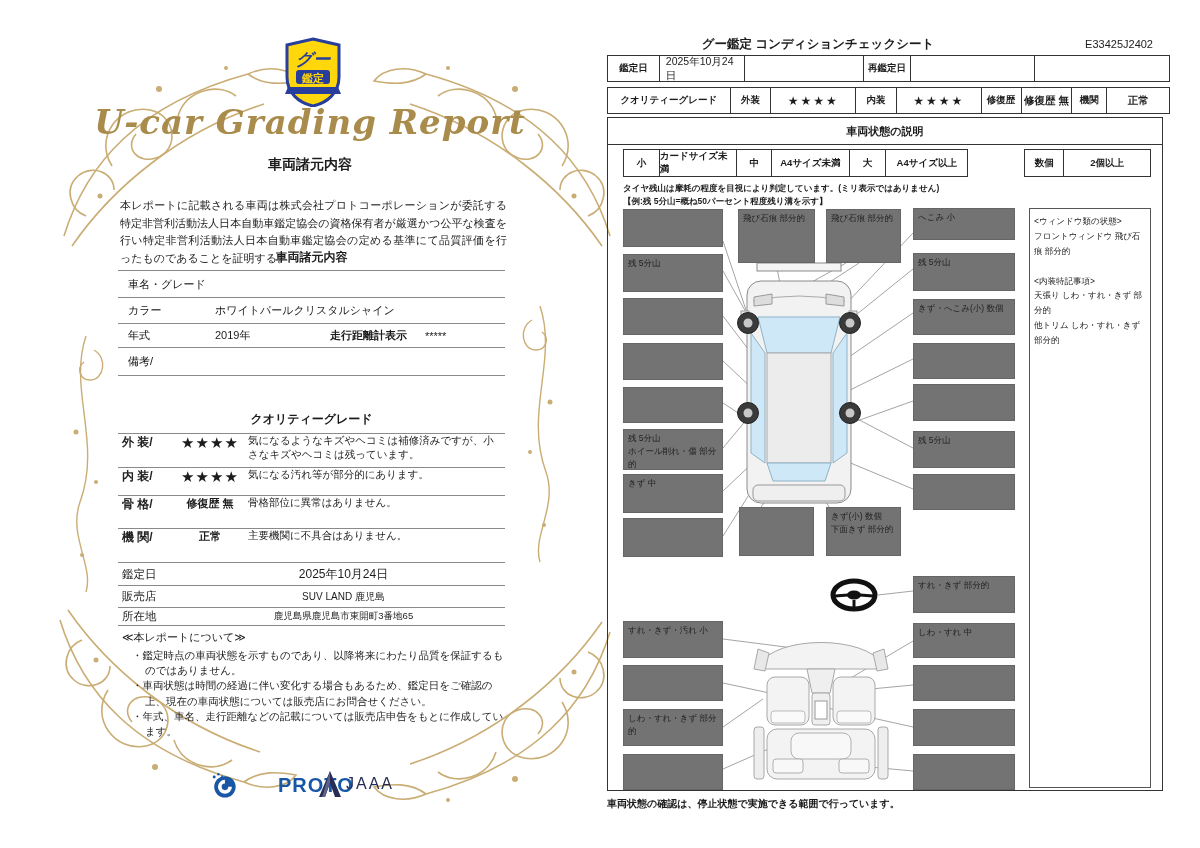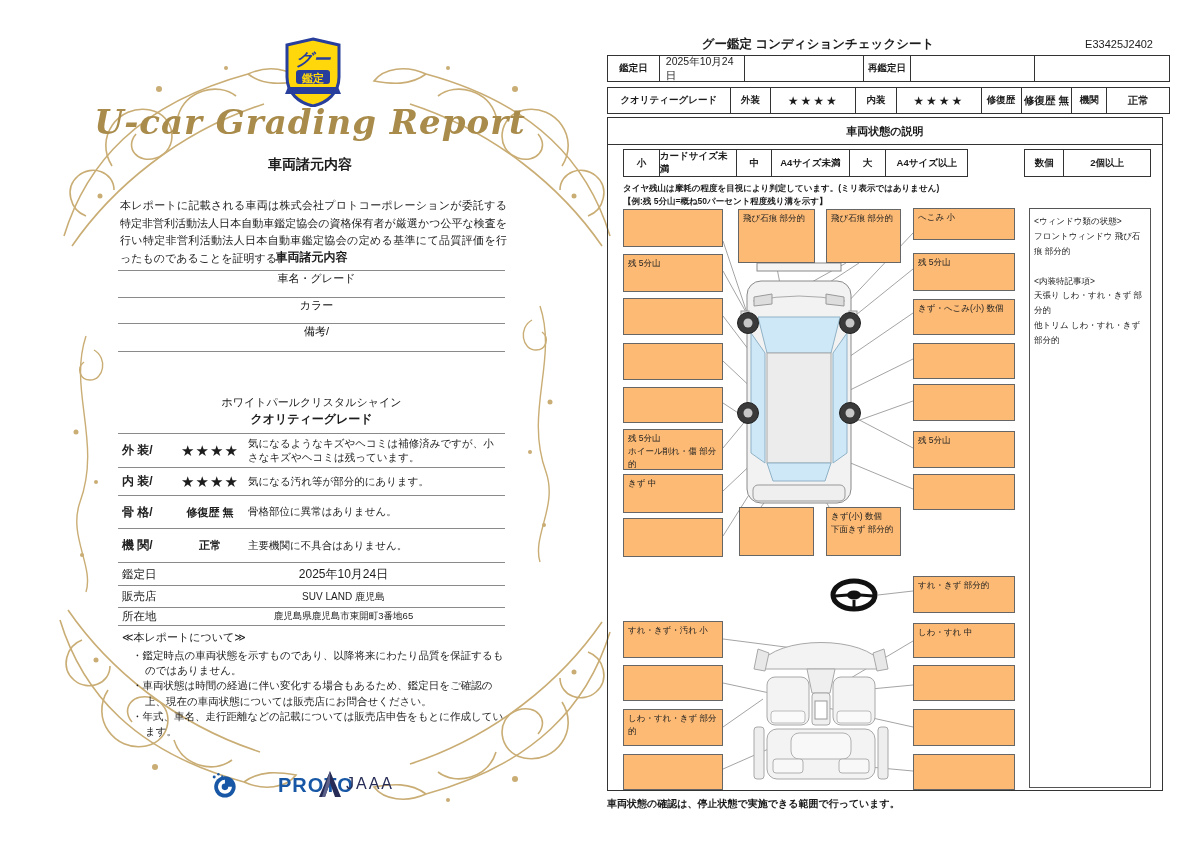--- a/index.html
+++ b/index.html
@@ -23,26 +23,26 @@
   }
   .gr-cert { position:absolute; left:10px; top:126px; width:500px; text-align:center;
     font-size:14px; font-weight:bold; }
   .gr-intro { position:absolute; left:70px; top:148px; width:387px; font-size:11px;
     line-height:1.6; text-align:justify; color:#222;margin-top:19px; }
 
   .sec-head { position:absolute; width:387px; left:68px; text-align:center;
     font-size:12px; font-weight:bold; }
   .spec { position:absolute; left:68px; top:240px; width:387px; border-top:1px solid #8a8a8a; }
   .srow { display:flex; align-items:center; border-bottom:1px solid #8a8a8a;
-    font-size:11px;flex-direction:column; }
+    font-size:11px; }
   .srow .lab { flex:0 0 auto; padding-left:10px; color:#111; }
   .srow .val { flex:1 1 auto; }
 
   .grades { position:absolute; left:68px; top:403px; width:387px; border-top:1px solid #8a8a8a; }
-  .grow { display:flex; align-items:center; border-bottom:1px solid #8a8a8a; }
+  .grow { display:flex; border-bottom:1px solid #8a8a8a; }
   .grow .glab { flex:0 0 54px; padding-left:4px; font-size:12px; font-weight:bold; color:#222; }
   .grow .gval { flex:0 0 76px; text-align:center; font-size:12px; font-weight:bold; }
   .grow .gval.stars { font-size:15px; letter-spacing:1px; }
   .grow .gdesc { flex:1 1 auto; font-size:10.5px; line-height:1.3; padding-right:2px; }
   .drow { display:flex; align-items:center; border-bottom:1px solid #8a8a8a; }
   .drow .dlab { flex:0 0 64px; padding-left:4px; font-size:11px; }
   .drow .dval { flex:1 1 auto; text-align:center; }
 
   .about { position:absolute; left:72px; top:600px; width:390px; font-size:10.5px; line-height:1.45; }
   .about-title { margin-bottom:2px; font-size:11px; }
@@ -67,21 +67,21 @@
   .bcell.stars { font-size:12px; font-weight:bold; letter-spacing:2px; }
   .bcell.val { font-size:10.5px; }
 
   .outer-box { position:absolute; left:7px; top:87px; width:556px; height:674px; border:1px solid #333; }
   .cond-title { position:absolute; left:0; top:0; width:100%; height:27px; border-bottom:1px solid #333;
     display:flex; align-items:center; justify-content:center; font-size:11px; font-weight:bold; }
   .tire-note { position:absolute; left:15px; top:64px; width:400px; font-size:8.5px; font-weight:bold; line-height:1.55; }
 
   .diagram-svg { position:absolute; left:0; top:0; width:556px; height:674px; z-index:1; }
 
-  .lbox { position:absolute; border:1px solid #666; background:#fdba74; z-index:2;
+  .lbox { position:absolute; border:1px solid #666; background:#737373; z-index:2;
     font-size:8.5px; line-height:1.55; padding:2px 4px; white-space:pre-line; color:#222; }
 
   .notes-panel { position:absolute; left:421px; top:90px; width:122px; height:580px;
     border:1px solid #555; z-index:2; background:#fff; padding:5px 4px; font-size:8.5px; line-height:1.75; }
 
   .rp-footer { position:absolute; left:7px; top:767px; font-size:10px; font-weight:bold; }
 </style>
 </head>
 <body>
 
@@ -155,20 +155,26 @@
 
     <div class="sec-head" style="top:219px">車両諸元内容</div>
 
     <div class="spec">
       <div class="srow" style="height:27px">
         <span class="lab" style="flex-basis:97px">車名・グレード</span>
       </div>
       <div class="srow" style="height:26px">
         <span class="lab" style="flex-basis:97px">カラー</span>
         <span class="val">ホワイトパールクリスタルシャイン</span>
+      </div>
+      <div class="srow" style="height:24px">
+        <span class="lab" style="flex-basis:97px">年式</span>
+        <span style="flex-basis:115px">2019年</span>
+        <span style="flex-basis:95px;font-weight:bold">走行距離計表示</span>
+        <span class="val">*****</span>
       </div>
       <div class="srow" style="height:28px">
         <span class="lab" style="flex-basis:97px">備考/</span>
       </div>
     </div>
 
     <div class="sec-head" style="top:381px">クオリティーグレード</div>
 
     <div class="grades">
       <div class="grow" style="height:34px">

